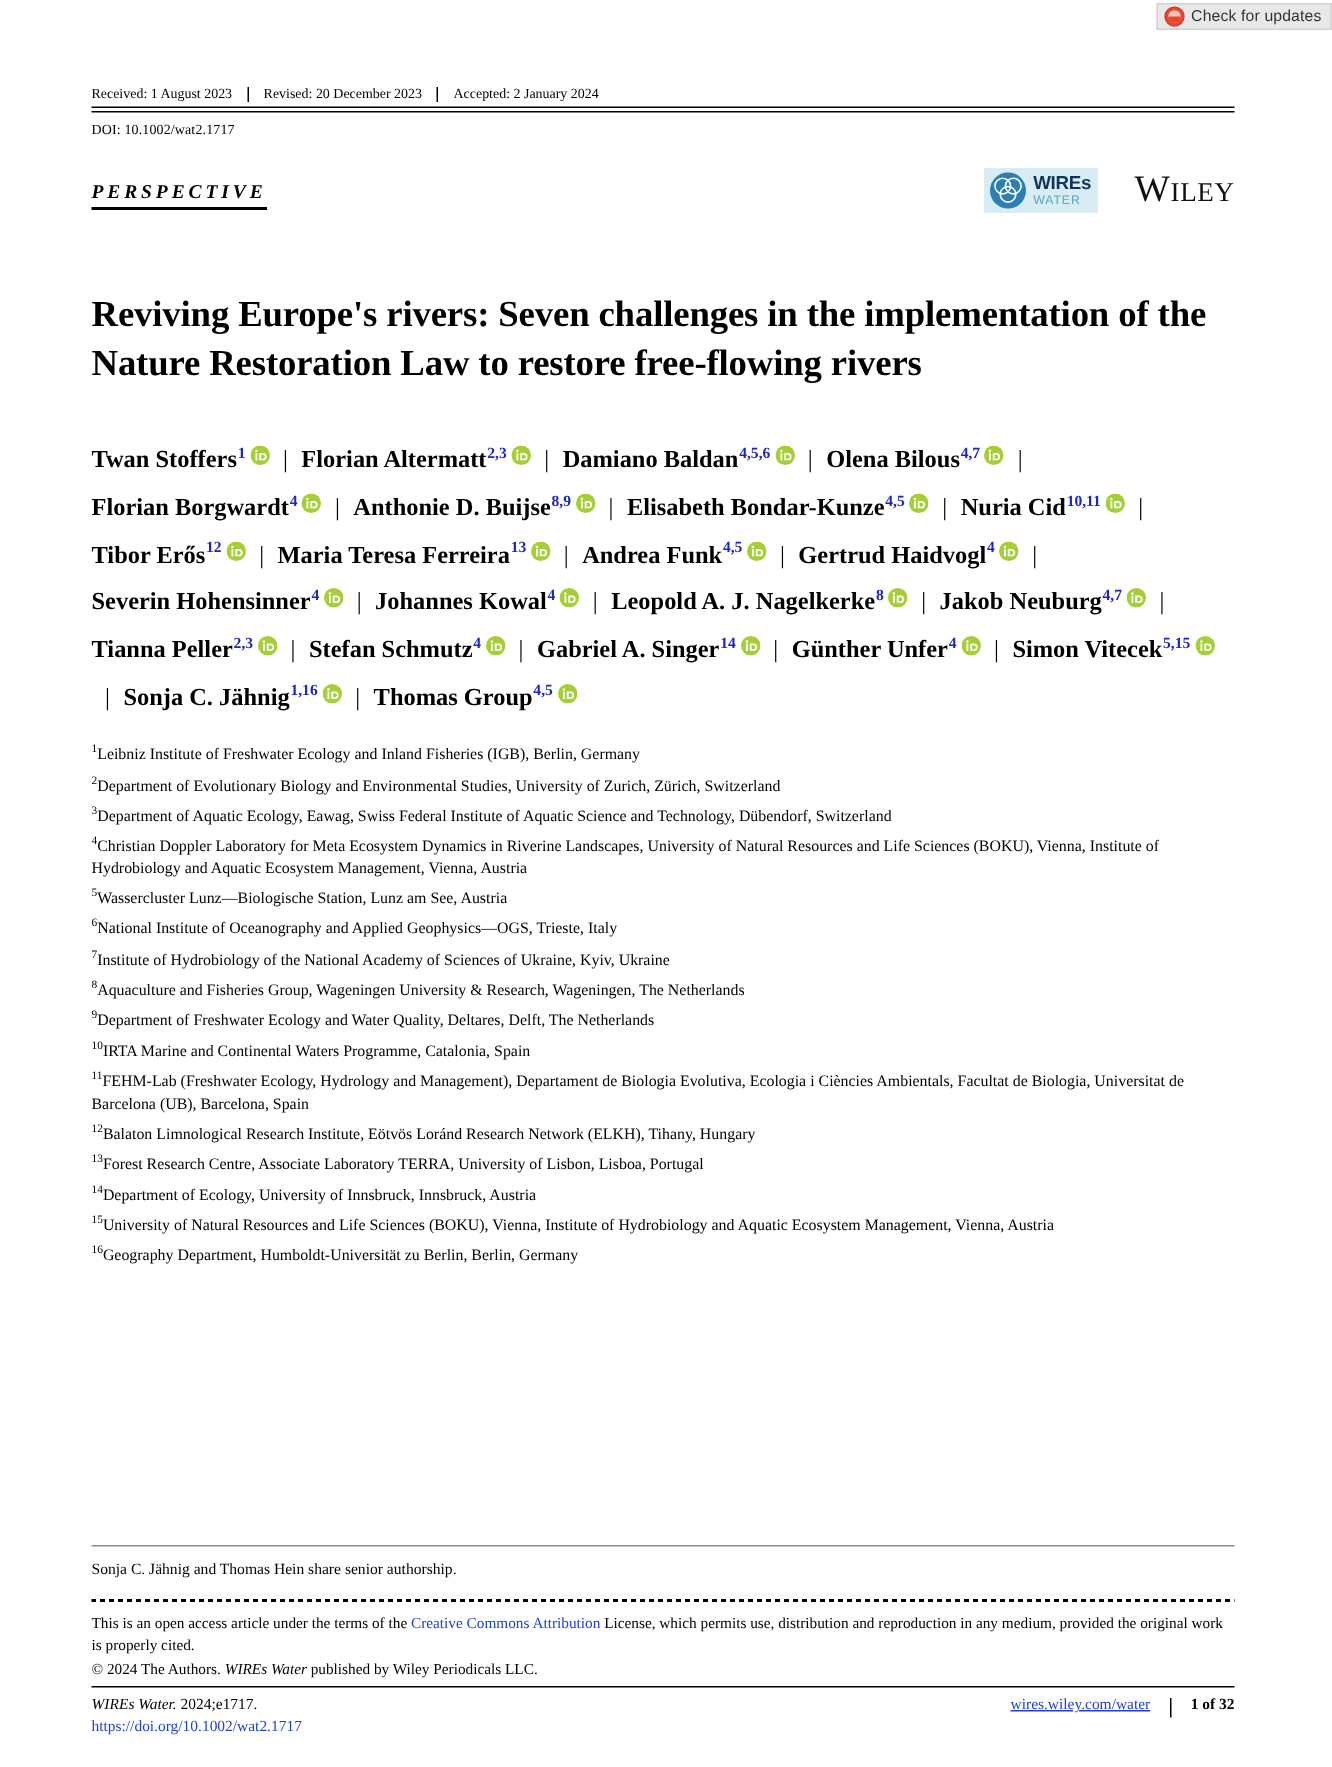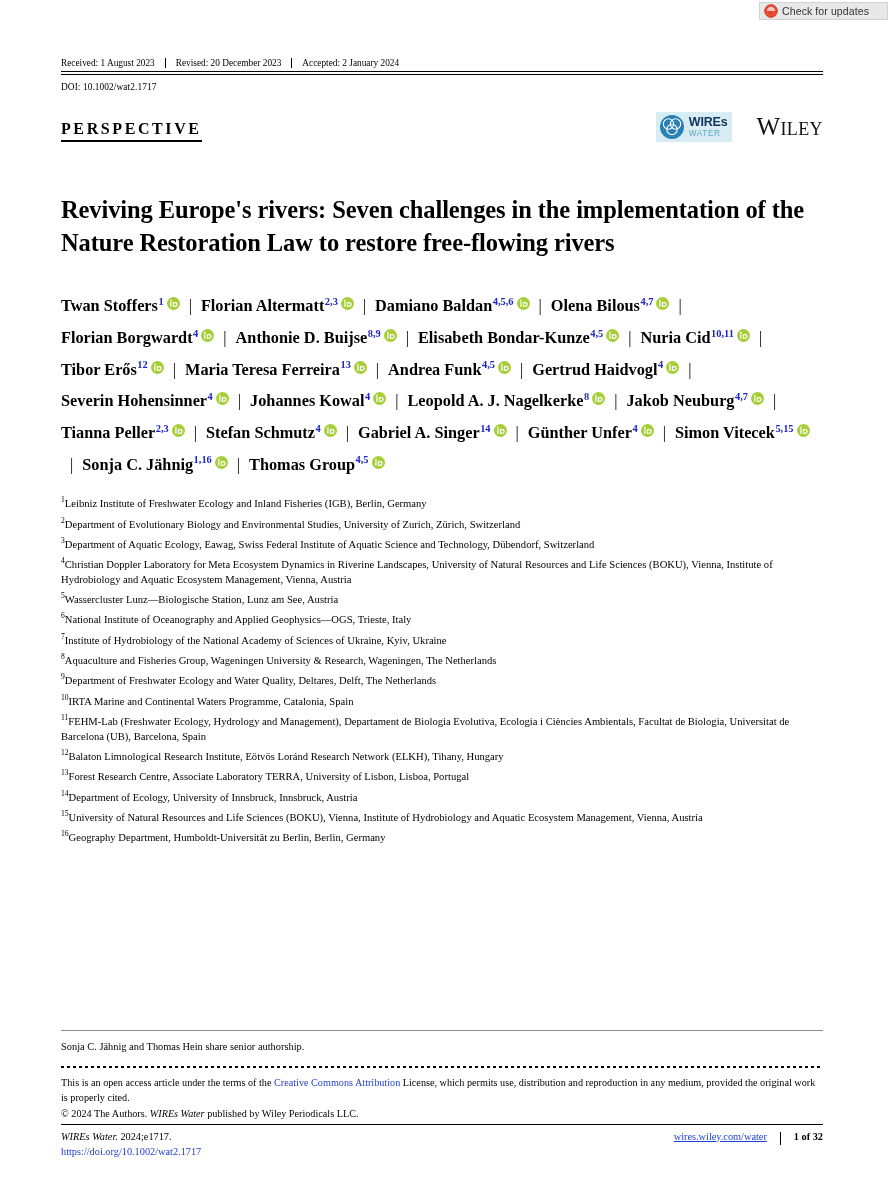--- a/index.html
+++ b/index.html
@@ -20,21 +20,21 @@
   .crossmark {
     position: absolute;
     top: 2px;
     right: 0px;
     background: #e8e8e8;
     border: 1px solid #d2d2d2;
     height: 18px;
     display: flex;
     align-items: center;
     gap: 4px;
-    padding: 0 18px 0 4px;
+    padding: 0 6px 0 4px;
     box-sizing: border-box;
   }
   .crossmark .cm-label {
     font-family: "Liberation Sans", sans-serif;
     font-size: 10.5px;
     color: #333333;
     letter-spacing: 0.1px;
     white-space: nowrap;
   }
   .cm-icon { display: block; }
@@ -84,26 +84,27 @@
   
   .band {
     position: relative;
     height: 44px;
     margin-top: 22px;
   }
   .perspective {
     position: absolute;
     left: 0;
     top: 6px;
-    font-size: 16px;
+    font-size: 13px;
     font-weight: bold;
     letter-spacing: 2.6px;
     border-bottom: 2.2px solid #000;
     padding-bottom: 2px;
     display: inline-block;
+    font-style: italic;
   }
   .logos {
     position: absolute;
     right: 0;
     top: -2px;
     display: flex;
     align-items: center;
     gap: 24px;
   }
   .wires-logo {

